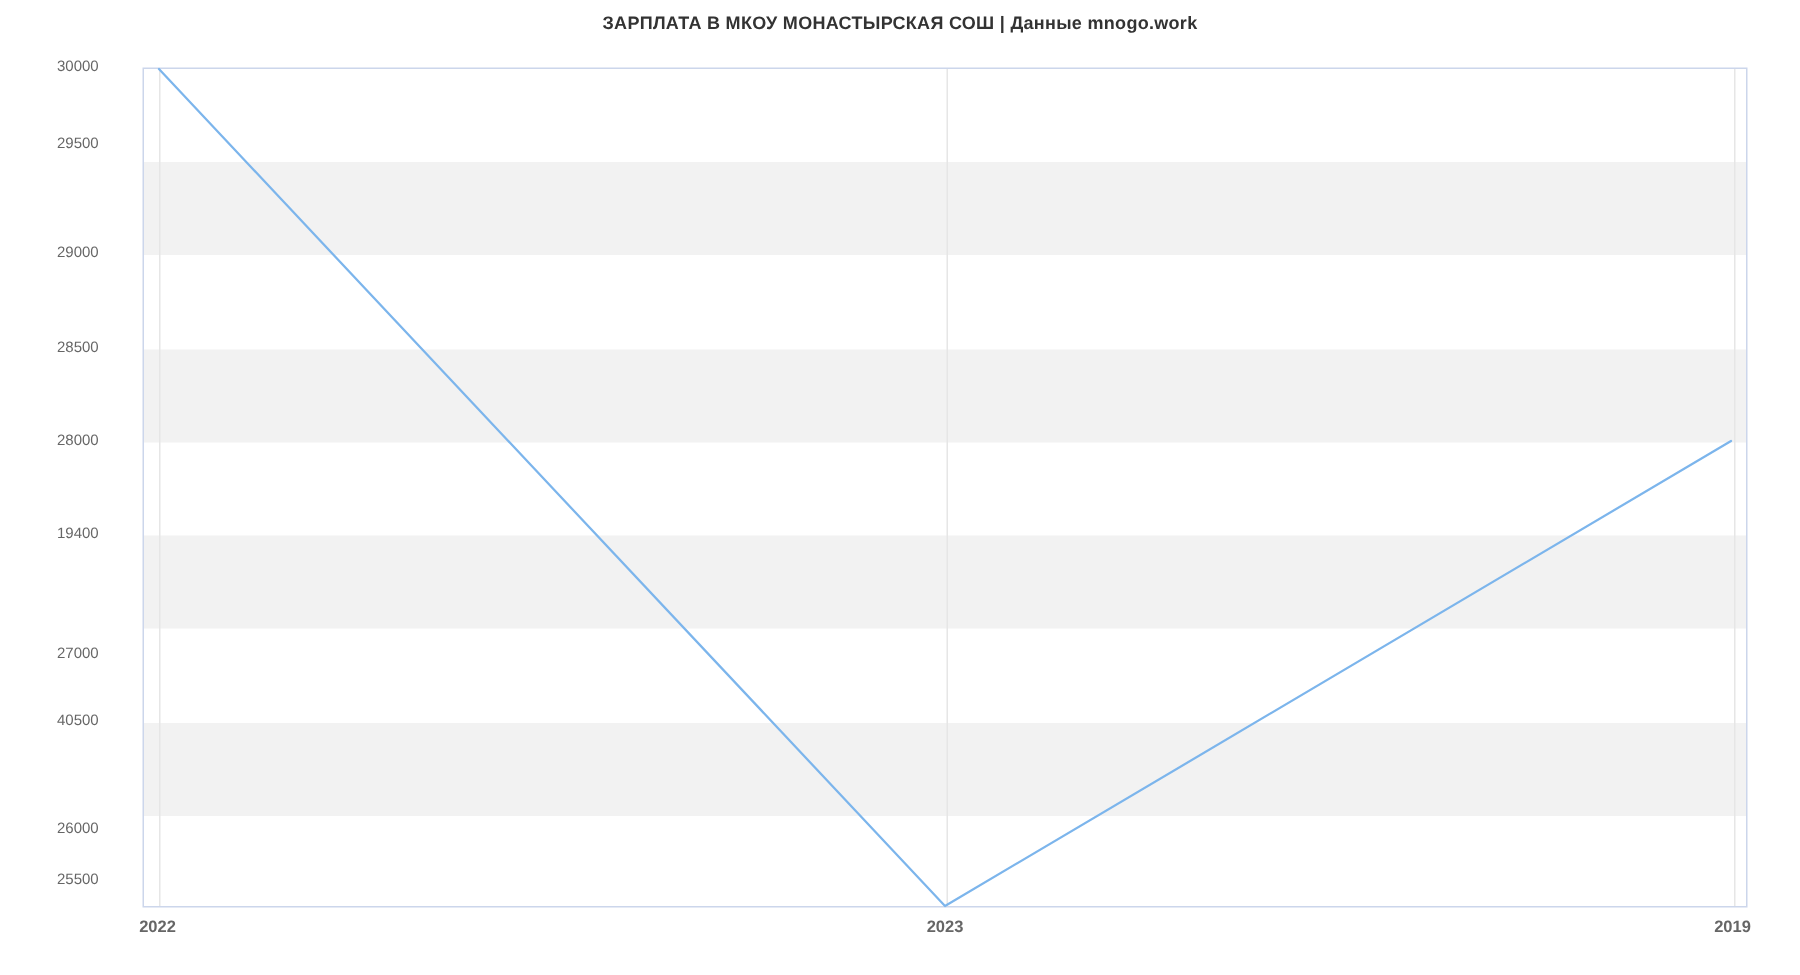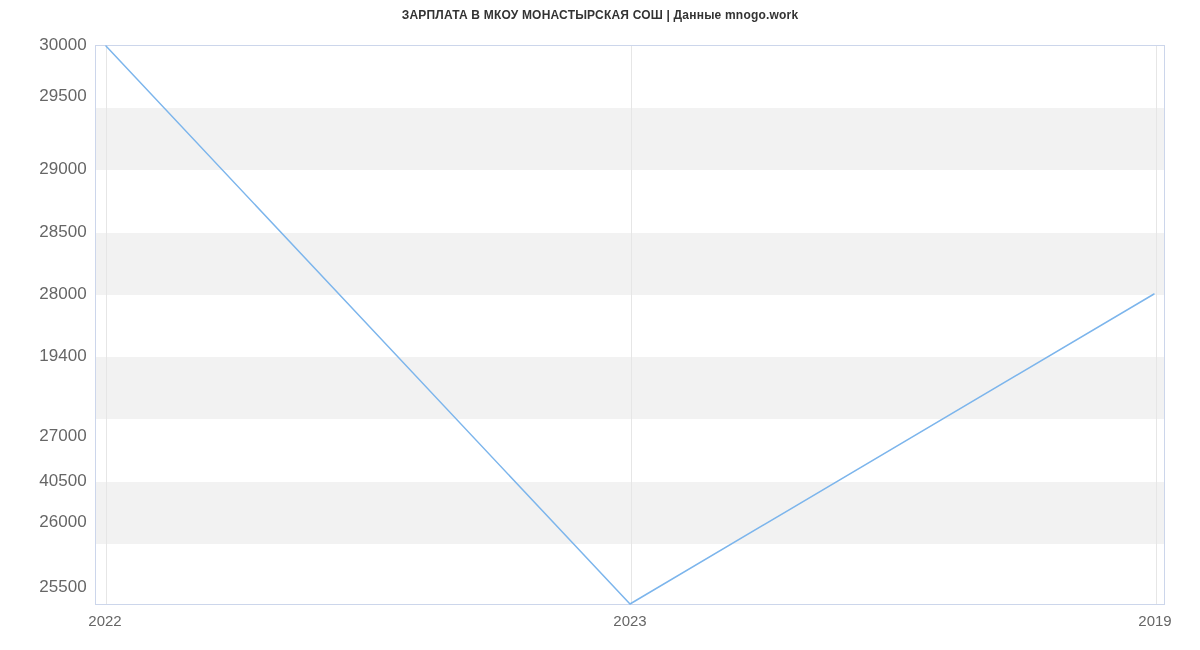--- a/index.html
+++ b/index.html
@@ -42,31 +42,32 @@
   .grid-v {
     position: absolute;
     top: 0; height: 100%;
     width: 1px;
     background: #e6e6e6;
   }
   .y-tick {
     position: absolute;
     right: 1112px;
     width: 50px;
-    text-align: center;
-    font-size: 17px;
+    text-align: left;
+    font-size: 10px;
     color: #666;
     transform: translateY(-50%);
   }
   .x-tick {
     position: absolute;
     top: 612px;
-    font-size: 15px;
+    font-size: 11px;
     color: #666;
     transform: translateX(-50%);
+    font-weight: bold;
   }
   svg.line-layer {
     position: absolute;
     left: 0; top: 0;
     width: 100%; height: 100%;
     overflow: visible;
   }
   .series-line {
     fill: none;
     stroke: #7cb5ec;
@@ -75,21 +76,21 @@
     stroke-linecap: round;
   }
 </style>
 </head>
 <body>
 
 <div class="chart-wrap">
   <div class="title">ЗАРПЛАТА В МКОУ МОНАСТЫРСКАЯ СОШ | Данные mnogo.work</div>
 
   <div class="y-tick" style="top:587px">25500</div>
-  <div class="y-tick" style="top:522px">26000</div>
+  <div class="y-tick" style="top:553px">26000</div>
   <div class="y-tick" style="top:481px">40500</div>
   <div class="y-tick" style="top:436px">27000</div>
   <div class="y-tick" style="top:356px">19400</div>
   <div class="y-tick" style="top:294px">28000</div>
   <div class="y-tick" style="top:232px">28500</div>
   <div class="y-tick" style="top:169px">29000</div>
   <div class="y-tick" style="top:96px">29500</div>
   <div class="y-tick" style="top:45px">30000</div>
 
   <div class="x-tick" style="left:105px">2022</div>

